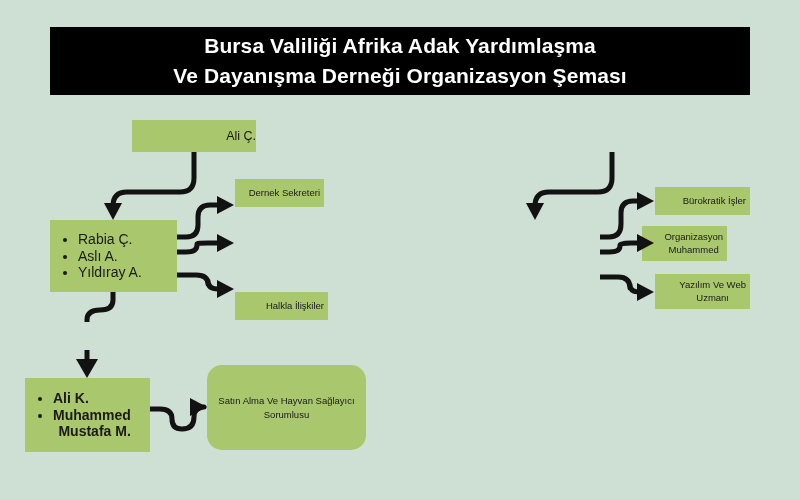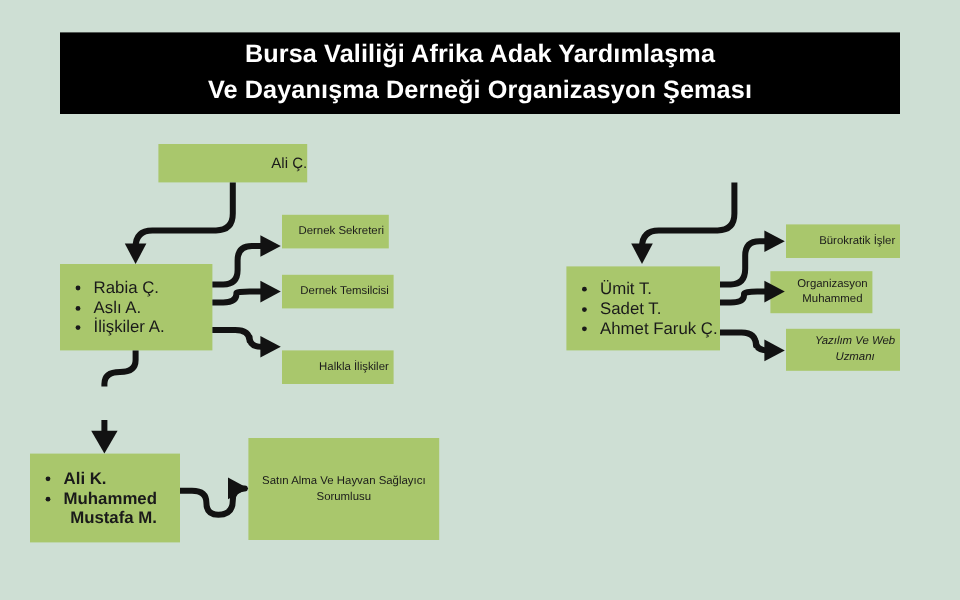--- a/index.html
+++ b/index.html
@@ -58,20 +58,21 @@
   }
   .box-label {
     font-size: 9.5px;
     line-height: 12.5px;
     padding: 2px 4px;
   }
   .box-label .lbl-line { display: block; }
   .box-wide-label {
     font-size: 9.5px;
     line-height: 14px;
+    border-radius: 15px;
   }
   
   .box-list {
     align-items: center;
     justify-content: flex-start;
     padding-left: 10px;
   }
   .box-list ul {
     margin: 0;
     padding: 0 0 0 18px;
@@ -117,59 +118,49 @@
   </div>
 
   <div class="box box-head" style="left:132px; top:120px; width:124px; height:32px;">
     <span>Ali Ç.</span>
   </div>
 
   <div class="box box-list" style="left:50px; top:220px; width:127px; height:72px;">
     <ul>
       <li>Rabia Ç.</li>
       <li>Aslı A.</li>
-      <li>İlişkiler A.</li>
+      <li>Yıldıray A.</li>
     </ul>
   </div>
 
   <div class="box box-label" style="left:235px; top:179px; width:89px; height:28px;">
     <span class="lbl-line">Dernek Sekreteri</span>
   </div>
 
-  <div class="box box-label" style="left:235px; top:229px; width:93px; height:28px;">
-    <span class="lbl-line">Dernek Temsilcisi</span>
-  </div>
 
   <div class="box box-label" style="left:235px; top:292px; width:93px; height:28px;">
     <span class="lbl-line">Halkla İlişkiler</span>
   </div>
 
 
-  <div class="box box-list" style="left:472px; top:222px; width:128px; height:70px;">
-    <ul>
-      <li>Ümit T.</li>
-      <li>Sadet T.</li>
-      <li>Ahmet Faruk Ç.</li>
-    </ul>
-  </div>
 
   <div class="box box-label" style="left:655px; top:187px; width:95px; height:28px;padding-left:24px;">
     <div>
       <span class="lbl-line">Bürokratik İşler</span>
     </div>
   </div>
 
   <div class="box box-label" style="left:642px; top:226px; width:85px; height:35px;">
     <div>
       <span class="lbl-line">Organizasyon</span>
       <span class="lbl-line">Muhammed</span>
     </div>
   </div>
 
-  <div class="box box-label" style="left:655px; top:274px; width:95px; height:35px;font-style:italic;">
+  <div class="box box-label" style="left:655px; top:274px; width:95px; height:35px;">
     <div>
       <span class="lbl-line">Yazılım Ve Web</span>
       <span class="lbl-line">Uzmanı</span>
     </div>
   </div>
 
 
   <div class="box box-list" style="left:25px; top:378px; width:125px; height:74px;font-weight:bold;">
     <ul>
       <li>Ali K.</li>

